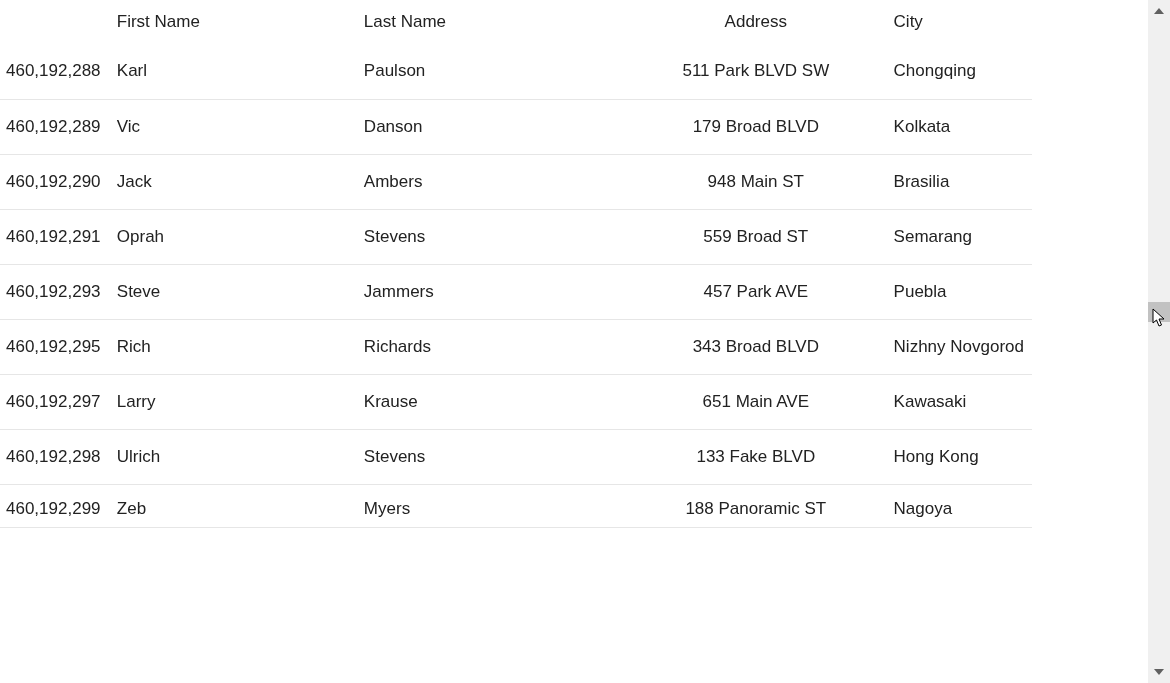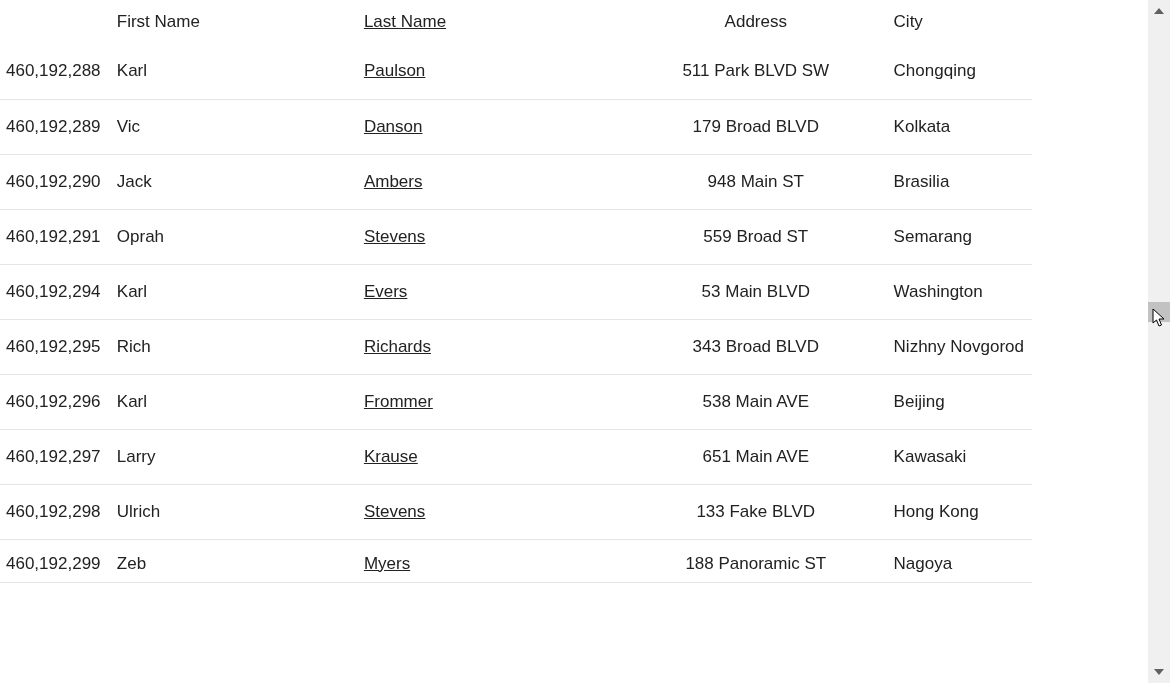--- a/index.html
+++ b/index.html
@@ -48,21 +48,20 @@
     }
     .col-id {
       width: 118px;
       padding-left: 6px;
     }
     .col-firstname {
       width: 275px;
     }
     .col-lastname {
       width: 289px;
-      text-decoration: underline;
     }
     .col-address {
       width: 284px;
       text-align: center;
     }
     .col-city {
       width: auto;
     }
     .scrollbar {
       position: absolute;
@@ -154,39 +153,32 @@
         <td class="data-cell col-city">Brasilia</td>
       </tr>
       <tr class="data-row">
         <td class="data-cell col-id">460,192,291</td>
         <td class="data-cell col-firstname">Oprah</td>
         <td class="data-cell col-lastname">Stevens</td>
         <td class="data-cell col-address">559 Broad ST</td>
         <td class="data-cell col-city">Semarang</td>
       </tr>
       <tr class="data-row">
-        <td class="data-cell col-id">460,192,294</td>
-        <td class="data-cell col-firstname">Karl</td>
-        <td class="data-cell col-lastname">Evers</td>
-        <td class="data-cell col-address">53 Main BLVD</td>
-        <td class="data-cell col-city">Washington</td>
+        <td class="data-cell col-id">460,192,293</td>
+        <td class="data-cell col-firstname">Steve</td>
+        <td class="data-cell col-lastname">Jammers</td>
+        <td class="data-cell col-address">457 Park AVE</td>
+        <td class="data-cell col-city">Puebla</td>
       </tr>
       <tr class="data-row">
         <td class="data-cell col-id">460,192,295</td>
         <td class="data-cell col-firstname">Rich</td>
         <td class="data-cell col-lastname">Richards</td>
         <td class="data-cell col-address">343 Broad BLVD</td>
         <td class="data-cell col-city">Nizhny Novgorod</td>
-      </tr>
-      <tr class="data-row">
-        <td class="data-cell col-id">460,192,296</td>
-        <td class="data-cell col-firstname">Karl</td>
-        <td class="data-cell col-lastname">Frommer</td>
-        <td class="data-cell col-address">538 Main AVE</td>
-        <td class="data-cell col-city">Beijing</td>
       </tr>
       <tr class="data-row">
         <td class="data-cell col-id">460,192,297</td>
         <td class="data-cell col-firstname">Larry</td>
         <td class="data-cell col-lastname">Krause</td>
         <td class="data-cell col-address">651 Main AVE</td>
         <td class="data-cell col-city">Kawasaki</td>
       </tr>
       <tr class="data-row">
         <td class="data-cell col-id">460,192,298</td>

